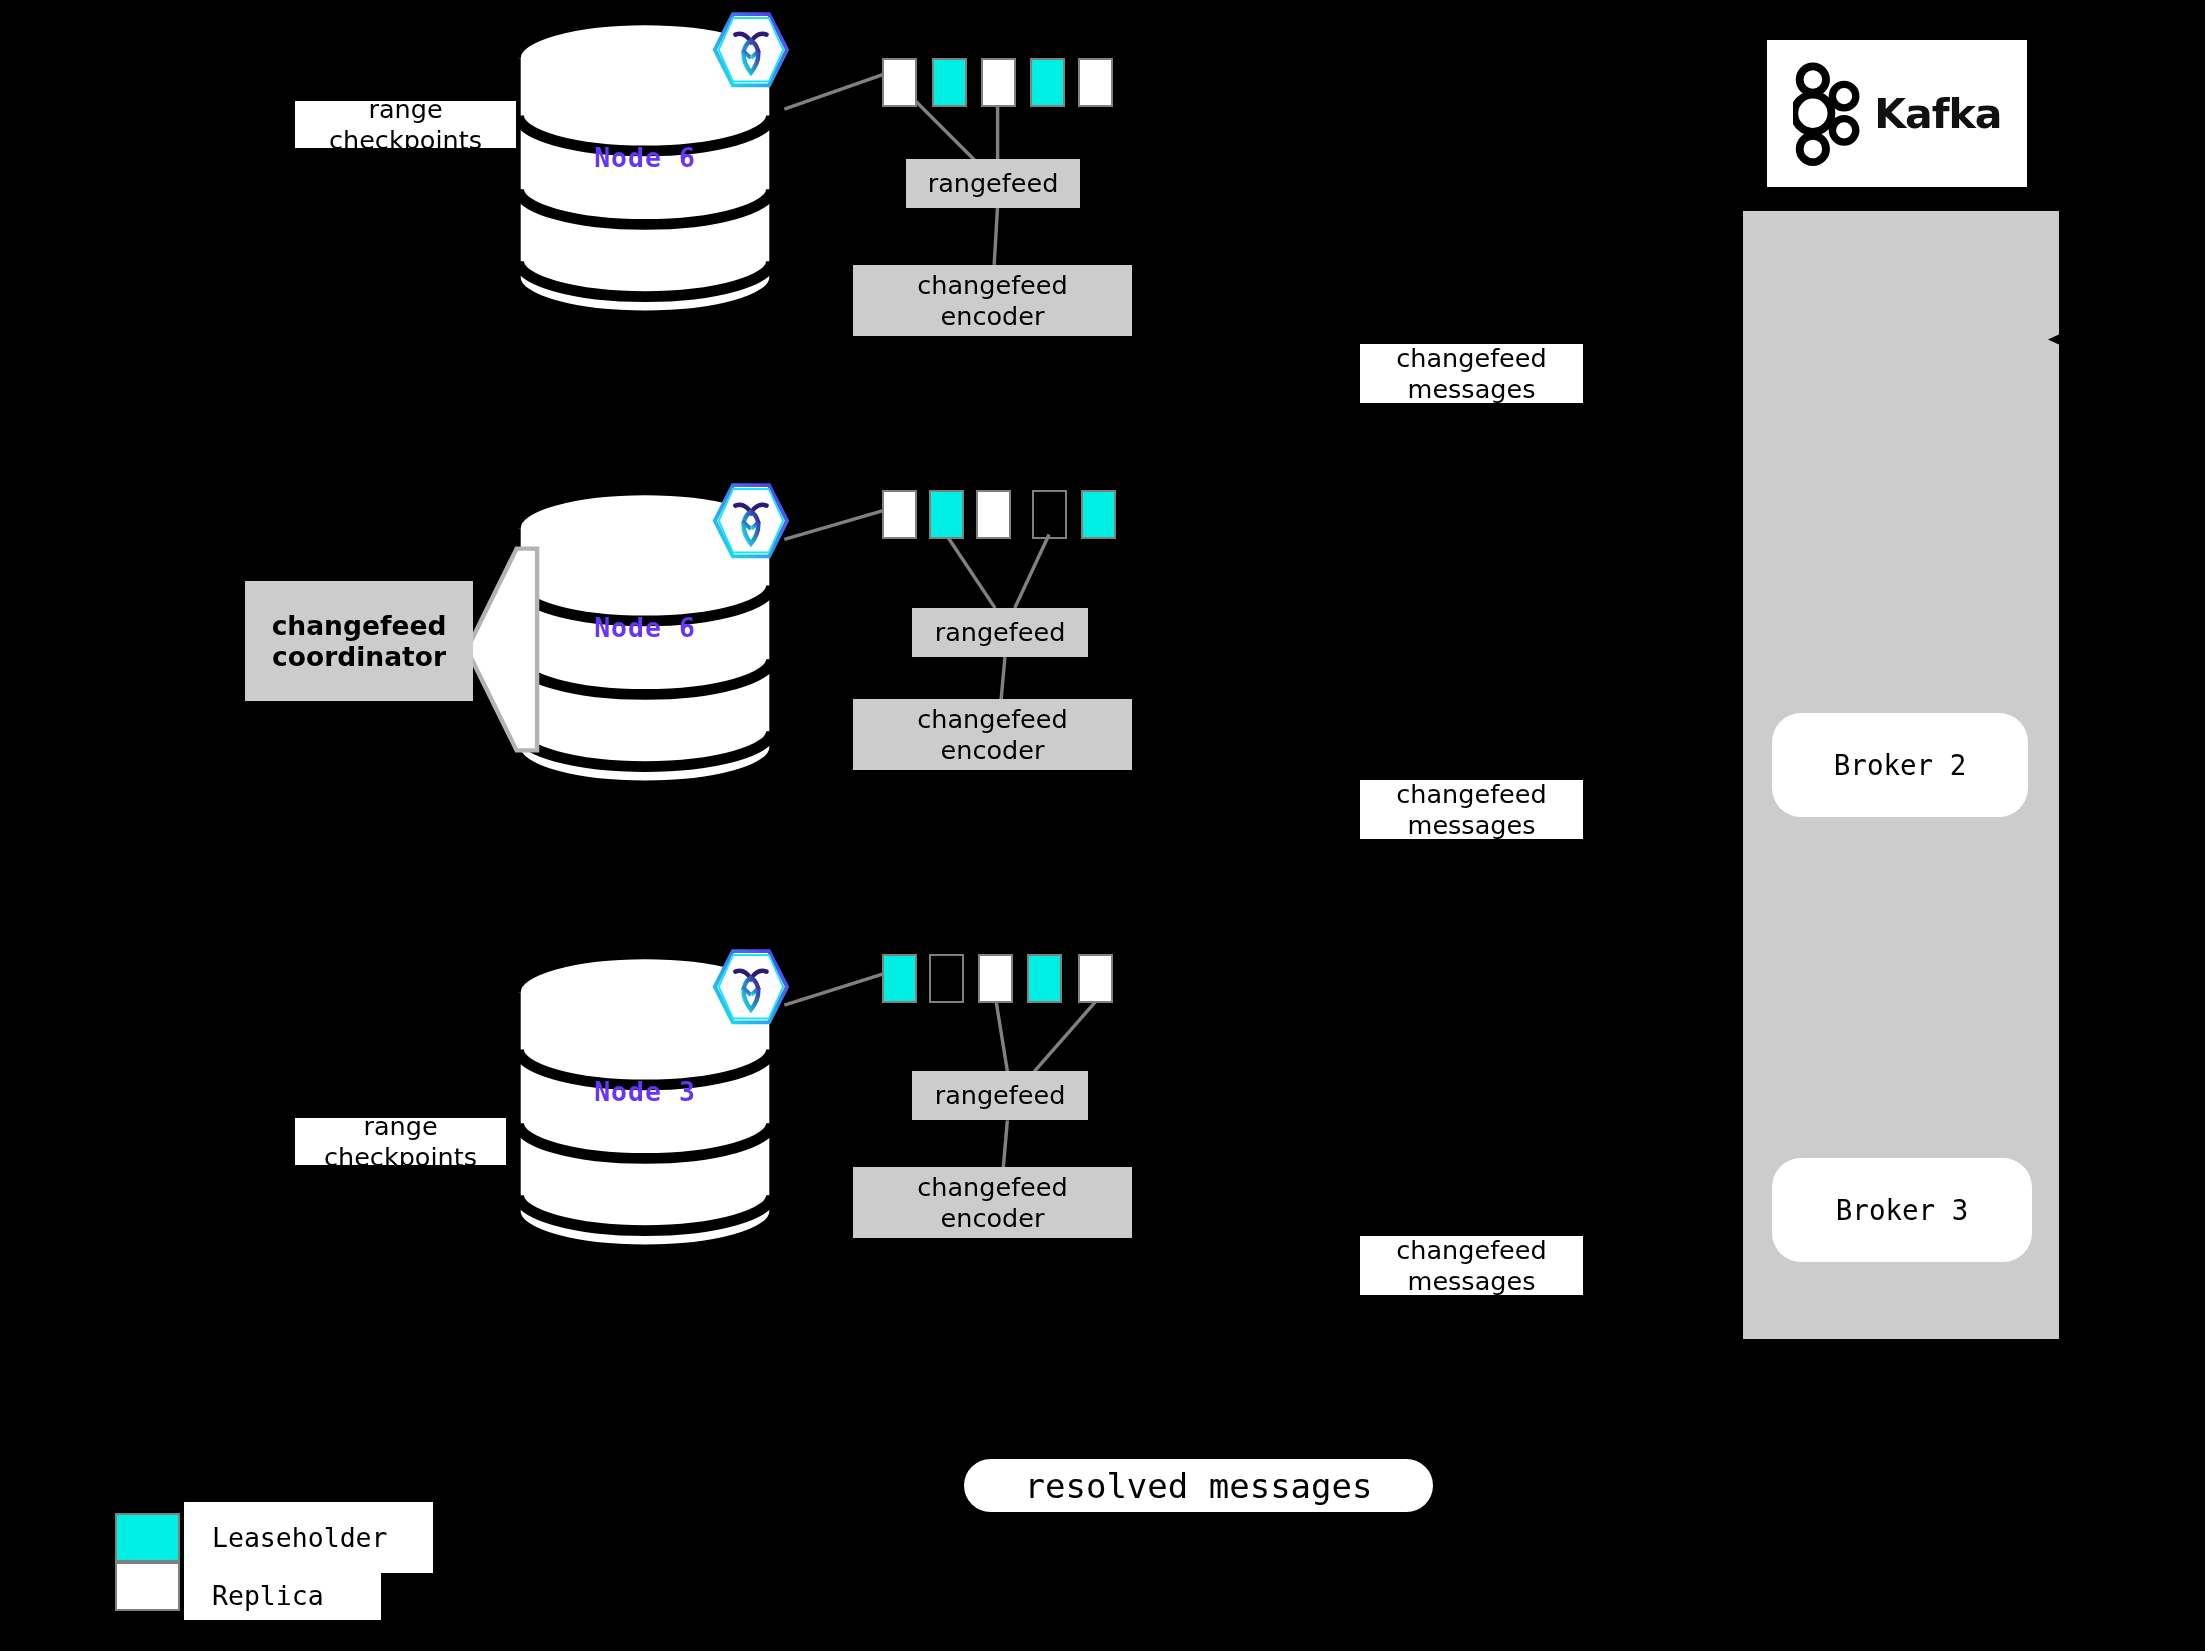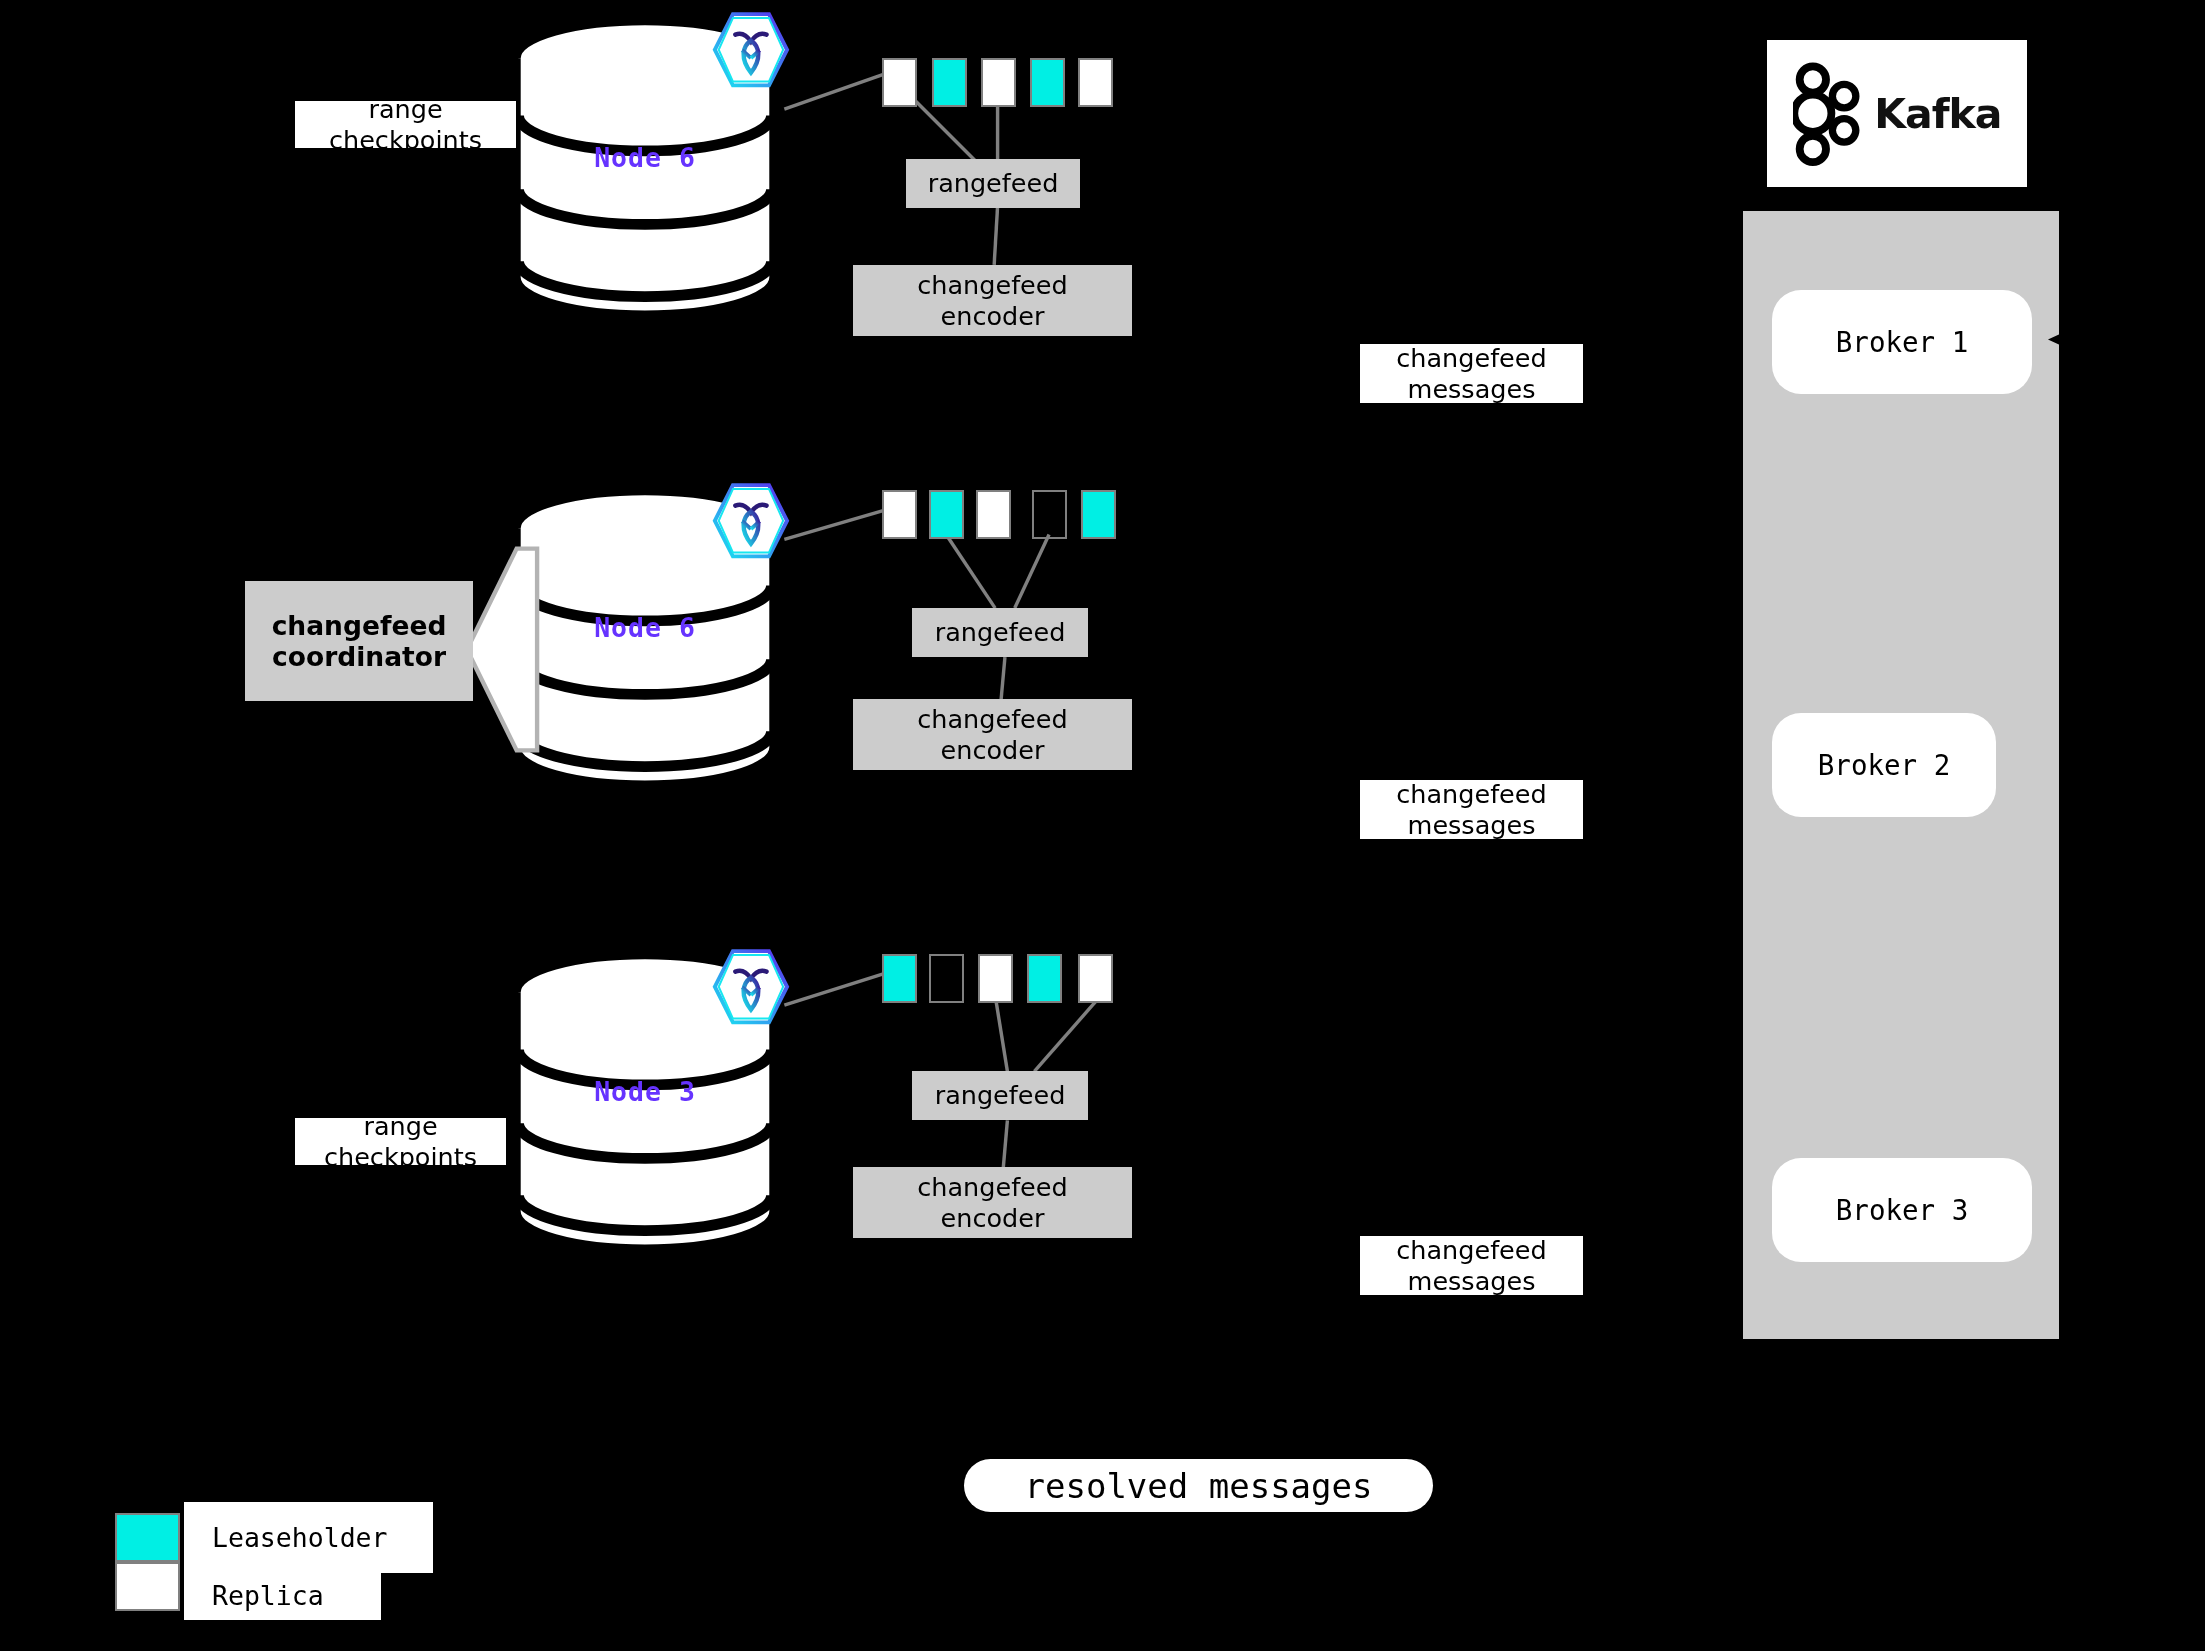--- a/index.html
+++ b/index.html
@@ -300,24 +300,21 @@
   </div>
 
   <div class="cluster abs" style="left:1743px;top:211px;width:316px;height:1128px;"></div>
 
   <div class="abs" style="left:2047px;top:326px;">
     <svg width="29" height="29" viewBox="0 0 60 60">
       <polygon points="2,28 46,8 40,28 46,48" fill="#000"></polygon>
     </svg>
   </div>
 
-  <div class="broker abs" style="left:1772px;top:290px;width:260px;height:104px;font-size:27.5px;">
-    <span>Broker 1</span>
-  </div>
-  <div class="broker abs" style="left:1772px;top:713px;width:224px;height:104px;font-size:27.5px;">
+  <div class="broker abs" style="left:1772px;top:713px;width:256px;height:104px;font-size:27.5px;">
     <span>Broker 2</span>
   </div>
   <div class="broker abs" style="left:1772px;top:1158px;width:260px;height:104px;font-size:27.5px;">
     <span>Broker 3</span>
   </div>
 
   <div class="pill abs" style="left:964px;top:1459px;width:469px;height:53px;font-size:34px;">
     <span>resolved messages</span>
   </div>
 

